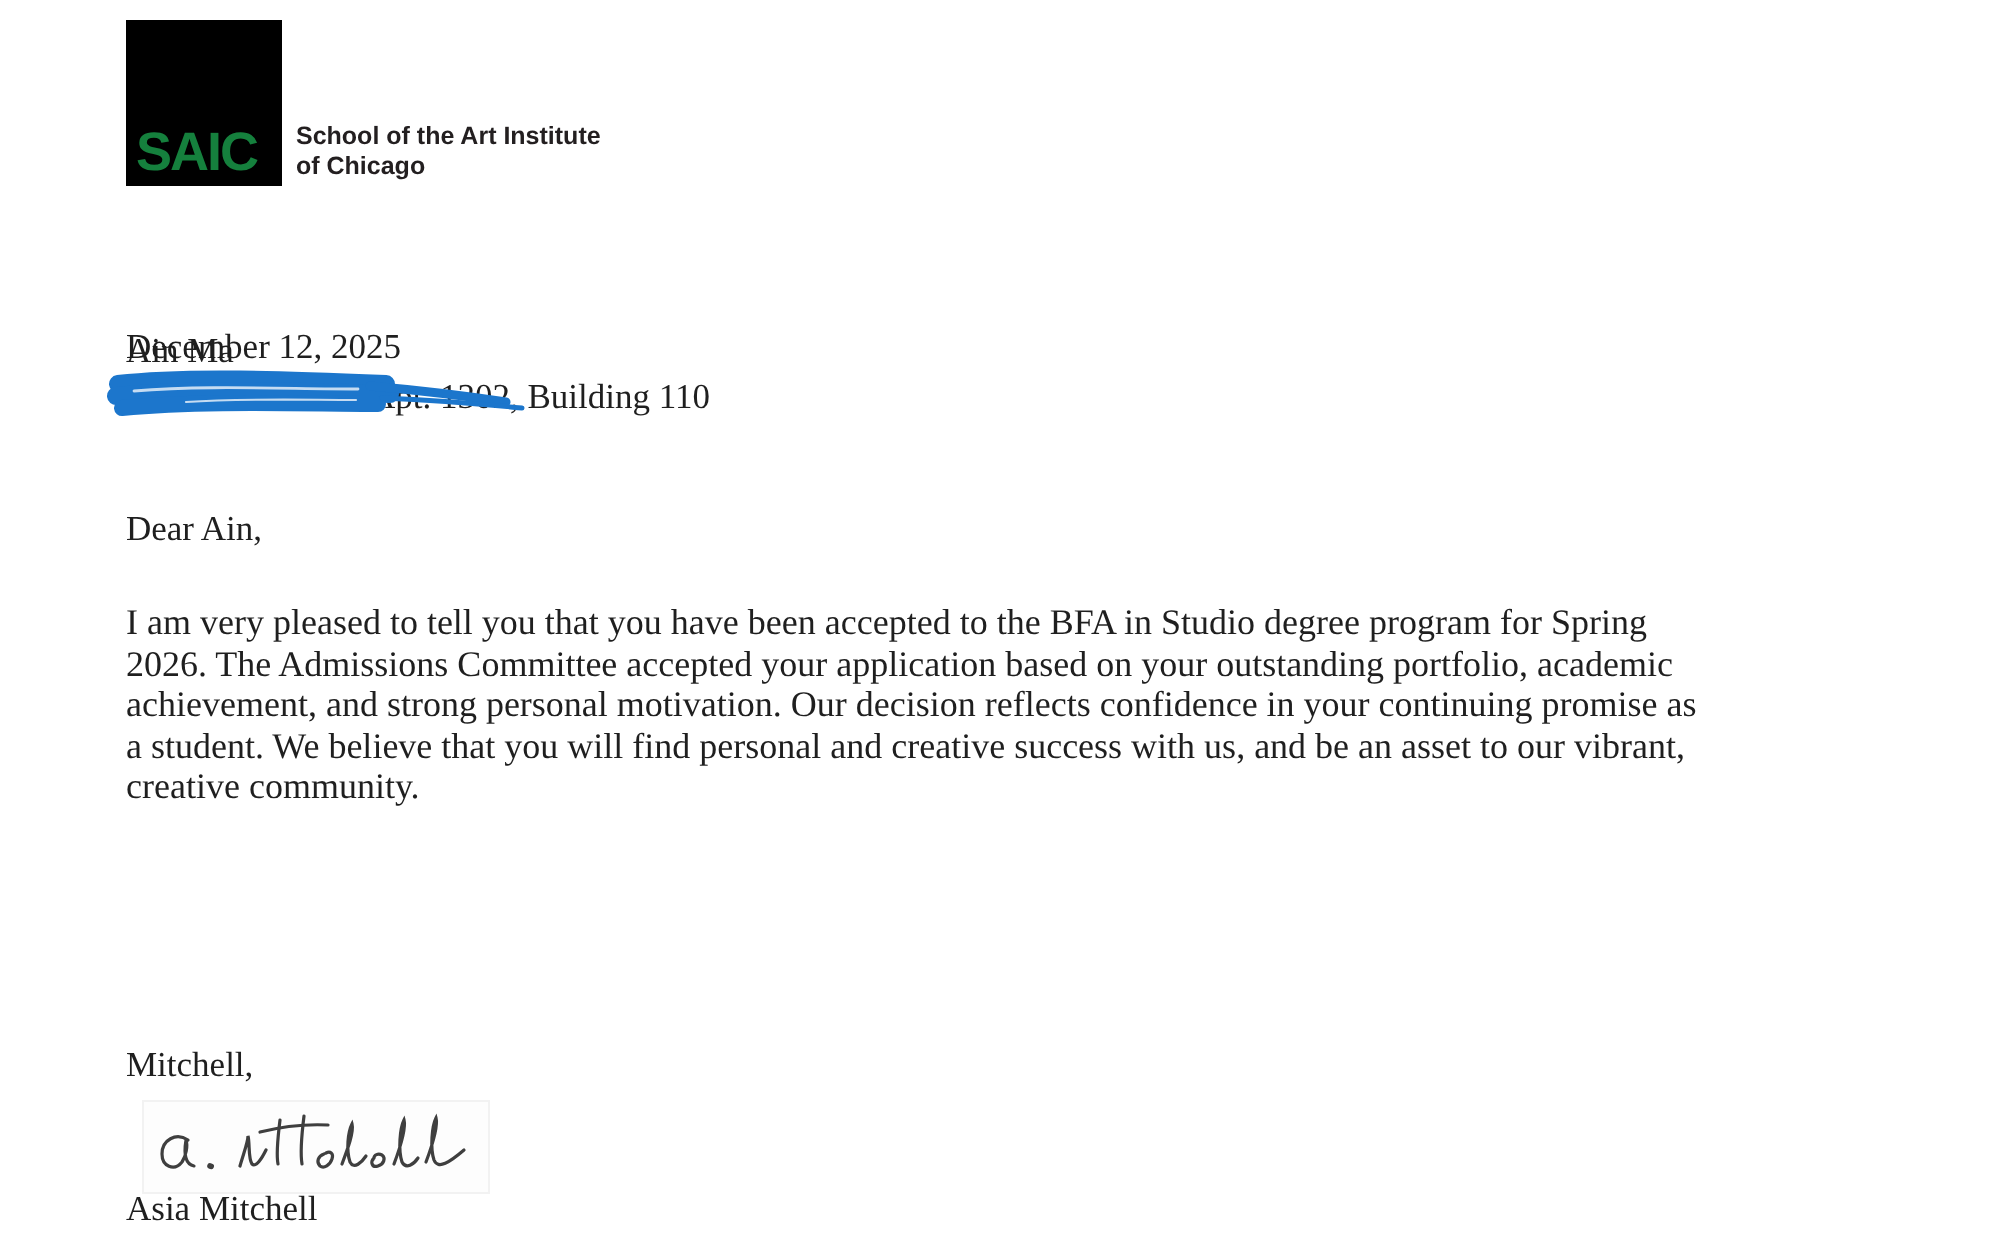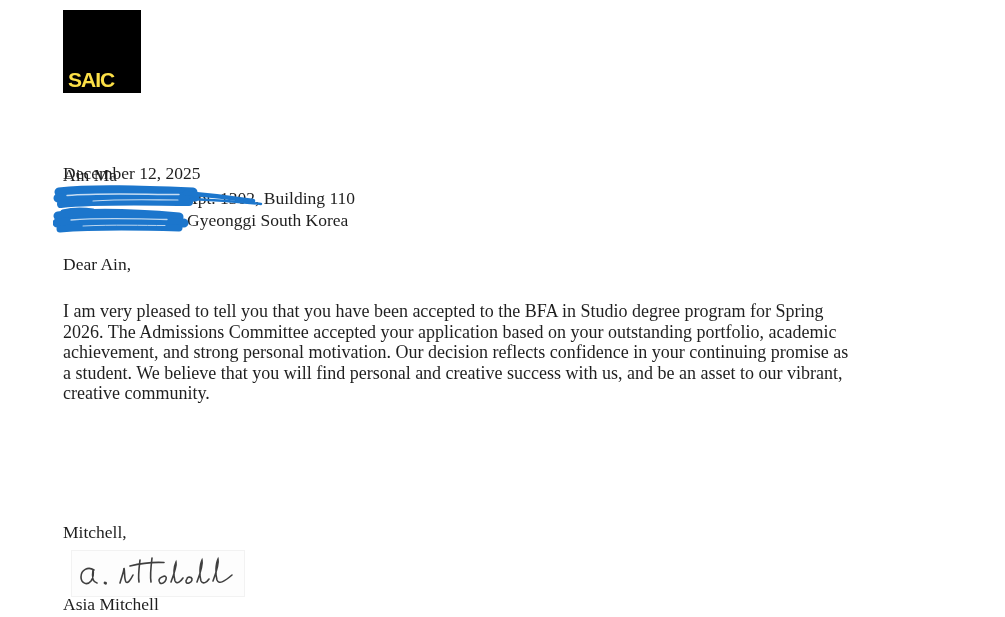--- a/index.html
+++ b/index.html
@@ -5,21 +5,21 @@
   html,body { margin:0; padding:0; background:#ffffff; }
   body { width:1005px; height:617px; overflow:hidden;
          font-family:"Liberation Serif", serif; color:#1f1f1f; }
   .page { position:relative; width:1005px; height:617px; background:#fff; }
 
   
   .logo-box { position:absolute; left:63px; top:10px; width:78px; height:83px;
               background:#000; }
   .logo-acronym { position:absolute; left:5px; bottom:3px;
                   font-family:"Liberation Sans", sans-serif; font-weight:bold;
-                  font-size:21px; letter-spacing:-1px; color:#fde047; line-height:1; }
+                  font-size:27px; letter-spacing:-1px; color:#15803d; line-height:1; }
   .org-name { position:absolute; left:148px; top:61px;
               font-family:"Liberation Sans", sans-serif; font-weight:bold;
               font-size:12.5px; line-height:15px; color:#231f20; }
 
   
   .t { font-size:17.5px; line-height:21px; }
   .date-line { position:absolute; left:63px; top:120px;margin-top:43px; }
   .recipient { position:absolute; left:63px; top:164px; }
   .recipient .line { position:relative; height:22.5px; line-height:22.5px; }
   .addr1-text { display:inline-block; padding-left:122px; }
@@ -40,20 +40,24 @@
   .signer-name { position:absolute; left:63px; top:594px; }
 </style>
 </head>
 <body>
 
 <div class="page">
 
   <div class="logo-box">
     <span class="logo-acronym">SAIC</span>
   </div>
+  <div class="org-name">
+    <div>School of the Art Institute</div>
+    <div>of Chicago</div>
+  </div>
 
   <div class="t date-line">December 12, 2025</div>
 
   <div class="t recipient">
     <div class="line">Ain Ma</div>
 
     <div class="line">
       <span class="addr1-text">Apt. 1302, Building 110</span>
       <svg class="scribble s1" width="215" height="26" viewBox="0 0 215 26">
         <g fill="none" stroke-linecap="round" stroke="#1c76cc">
@@ -63,35 +67,20 @@
           <path d="M132,8 C155,10 180,13 200,16" stroke-width="4.5"></path>
           <path d="M138,14 C162,15 188,17 208,19" stroke-width="2.5"></path>
         </g>
         <g fill="none" stroke="#ffffff" stroke-linecap="round" opacity="0.75">
           <path d="M14,10.5 C50,7.5 90,9.5 126,9.5" stroke-width="1.4"></path>
           <path d="M40,16 C70,14 100,15 125,15" stroke-width="1.1"></path>
         </g>
       </svg>
     </div>
 
-    <div class="line">
-      <span class="addr2-text">Gyeonggi South Korea</span>
-      <svg class="scribble s2" width="145" height="27" viewBox="0 0 145 27">
-        <g fill="none" stroke-linecap="round" stroke="#1c76cc">
-          <path d="M10,5 C22,2 32,3 40,4" stroke-width="5"></path>
-          <path d="M5,9 C35,5 80,6 126,10" stroke-width="9"></path>
-          <path d="M4,16 C40,12 85,14 131,16" stroke-width="9"></path>
-          <path d="M7,22 C45,19 90,20 126,21" stroke-width="7"></path>
-        </g>
-        <g fill="none" stroke="#ffffff" stroke-linecap="round" opacity="0.7">
-          <path d="M18,13 C50,10.5 85,12 114,12.5" stroke-width="1.3"></path>
-          <path d="M30,19 C60,17.5 90,18.5 112,18.5" stroke-width="1"></path>
-        </g>
-      </svg>
-    </div>
   </div>
 
   <div class="t salutation">Dear Ain,</div>
 
   <p class="para para1">I am very pleased to tell you that you have been accepted to the BFA in Studio degree program for Spring
 2026. The Admissions Committee accepted your application based on your outstanding portfolio, academic
 achievement, and strong personal motivation. Our decision reflects confidence in your continuing promise as
 a student. We believe that you will find personal and creative success with us, and be an asset to our vibrant,
 creative community.</p>
 

